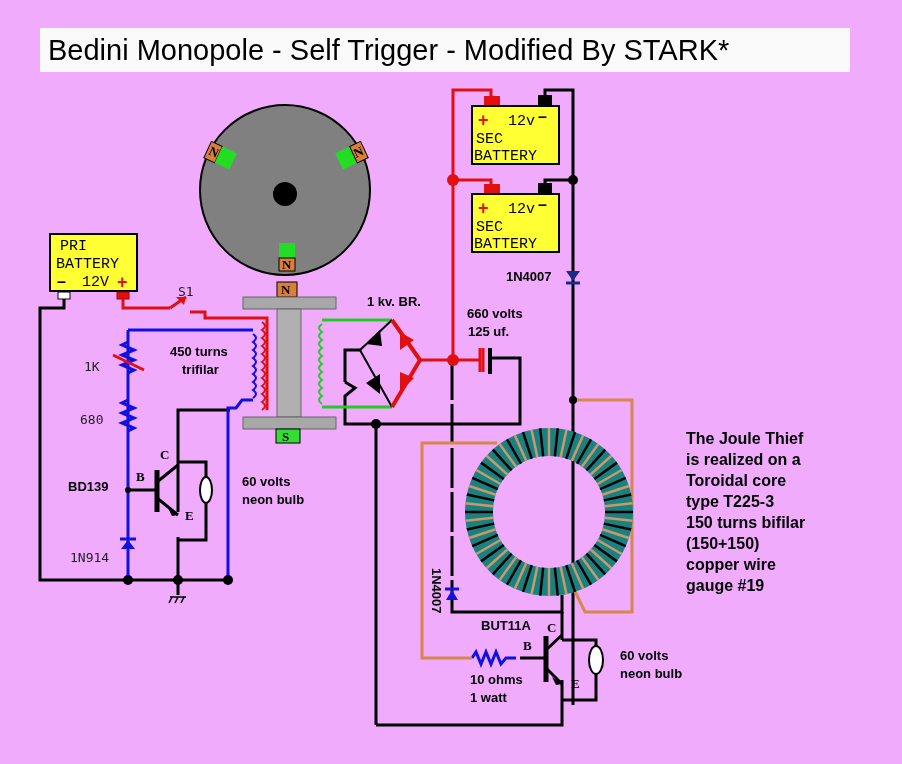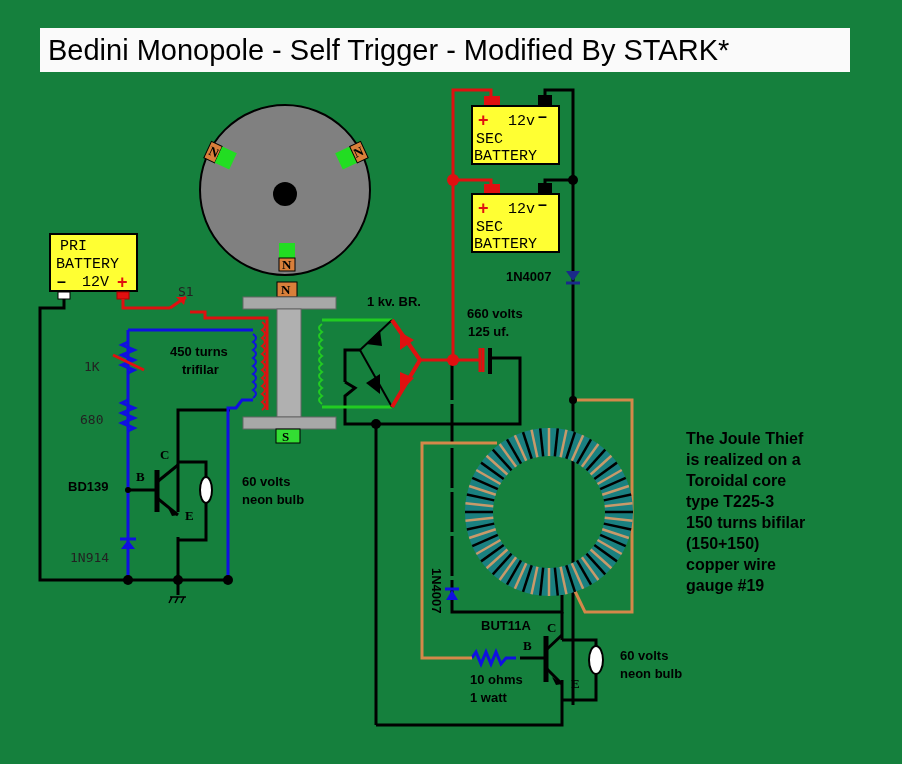--- a/index.html
+++ b/index.html
@@ -1,16 +1,16 @@
 <!DOCTYPE html>
 <html><head>
 <meta charset="utf-8">
 <style>
   html,body{margin:0;padding:0;background:#ffffff;}
-  #canvas{position:relative;width:902px;height:764px;background:#15803d;overflow:hidden;}
+  #canvas{position:relative;width:902px;height:764px;background:#f0abfc;overflow:hidden;}
   svg{position:absolute;left:0;top:0;}
   .title{font-family:"Liberation Sans",sans-serif;font-size:29px;fill:#000;}
   .lbl{font-family:"Liberation Sans",sans-serif;font-weight:bold;font-size:13px;fill:#000;}
   .serif{font-family:"DejaVu Sans Mono",monospace;font-size:13px;fill:#222;}
   .batt{font-family:"Liberation Mono",monospace;font-size:15px;fill:#000;}
   .note{font-family:"Liberation Sans",sans-serif;font-weight:bold;font-size:16px;fill:#000;}
   .pin{font-family:"Liberation Serif",serif;font-weight:bold;font-size:13px;fill:#000;}
 </style>
 </head>
 <body>

